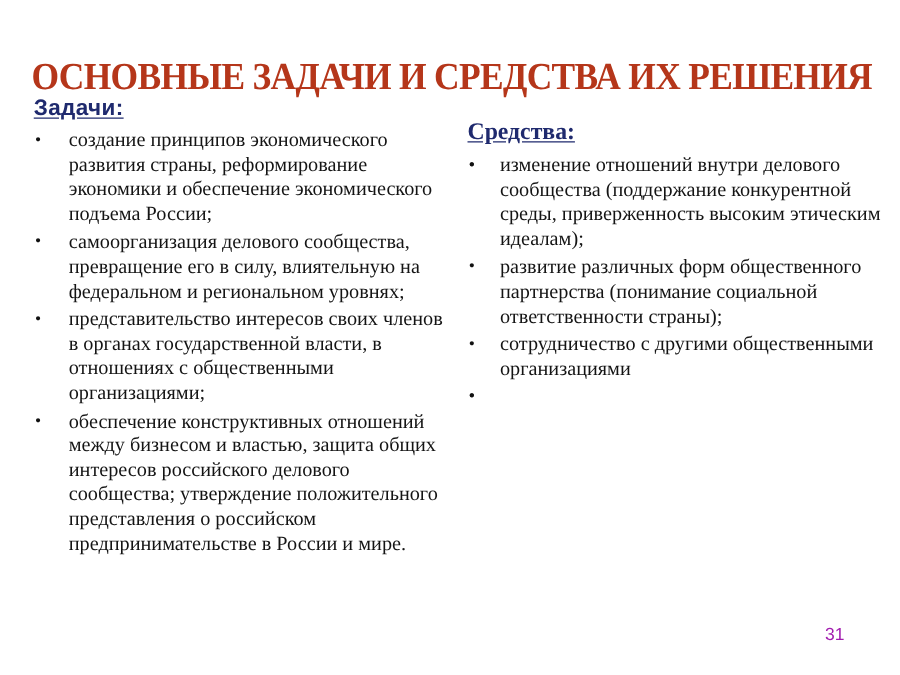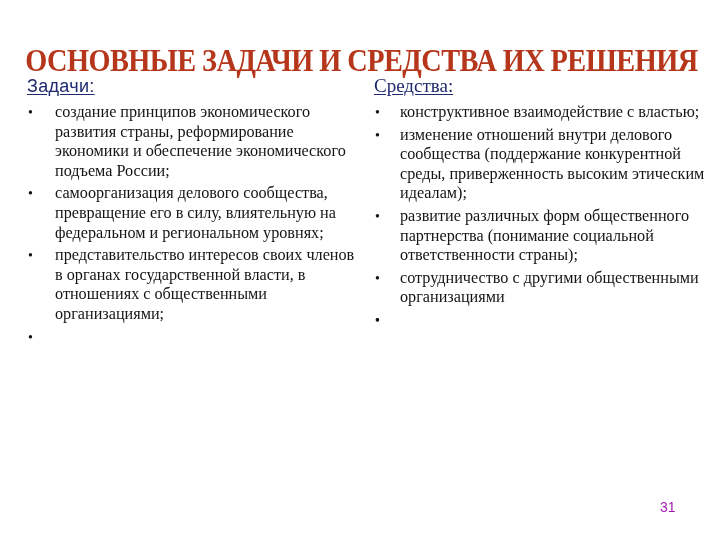--- a/index.html
+++ b/index.html
@@ -31,35 +31,36 @@
       transform-origin: center;
     }
     .column {
       position: absolute;
       top: 74px;
     }
     .col-left { left: 27px; width: 330px; }
     .col-right { left: 374px; width: 340px; }
     .col-heading {
       font-size: 19px;
-      font-weight: normal;
+      font-weight: bold;
       color: #1f2a6e;
       text-decoration: underline;
       text-underline-offset: 2px;
       line-height: 24px;
       margin: 0 0 5px 0;
     }
     .col-left .col-heading {
       font-family: "Liberation Sans", "DejaVu Sans", sans-serif;
       font-size: 18px;
       letter-spacing: 0.3px;
     }
     .col-right .col-heading {
       font-family: "Liberation Serif", "DejaVu Serif", serif;
       font-size: 19px;
+      margin-top: 20px;
     }
     ul.items {
       list-style: none;
       margin: 0;
       padding: 0;
     }
     ul.items li {
       position: relative;
       padding-left: 28px;
       font-size: 16.2px;
@@ -101,30 +102,30 @@
     <li>
       <span class="bullet">•</span>
       <span>самоорганизация делового сообщества, превращение его в силу, влиятельную на федеральном и региональном уровнях;</span>
     </li>
     <li>
       <span class="bullet">•</span>
       <span>представительство интересов своих членов в органах государственной власти, в отношениях с общественными организациями;</span>
     </li>
     <li>
       <span class="bullet">•</span>
+      <span>обеспечение конструктивных отношений между бизнесом и властью, защита общих интересов российского делового сообщества; утверждение положительного представления о российском предпринимательстве в России и мире.</span>
     </li>
   </ul>
 </section>
 
 <section class="column col-right">
   <div class="col-heading">Средства:</div>
   <ul class="items">
     <li>
       <span class="bullet">•</span>
-      <span>конструктивное взаимодействие с властью;</span>
     </li>
     <li>
       <span class="bullet">•</span>
       <span>изменение отношений внутри делового сообщества (поддержание конкурентной среды, приверженность высоким этическим идеалам);</span>
     </li>
     <li>
       <span class="bullet">•</span>
       <span>развитие различных форм общественного партнерства (понимание социальной ответственности страны);</span>
     </li>
     <li>

